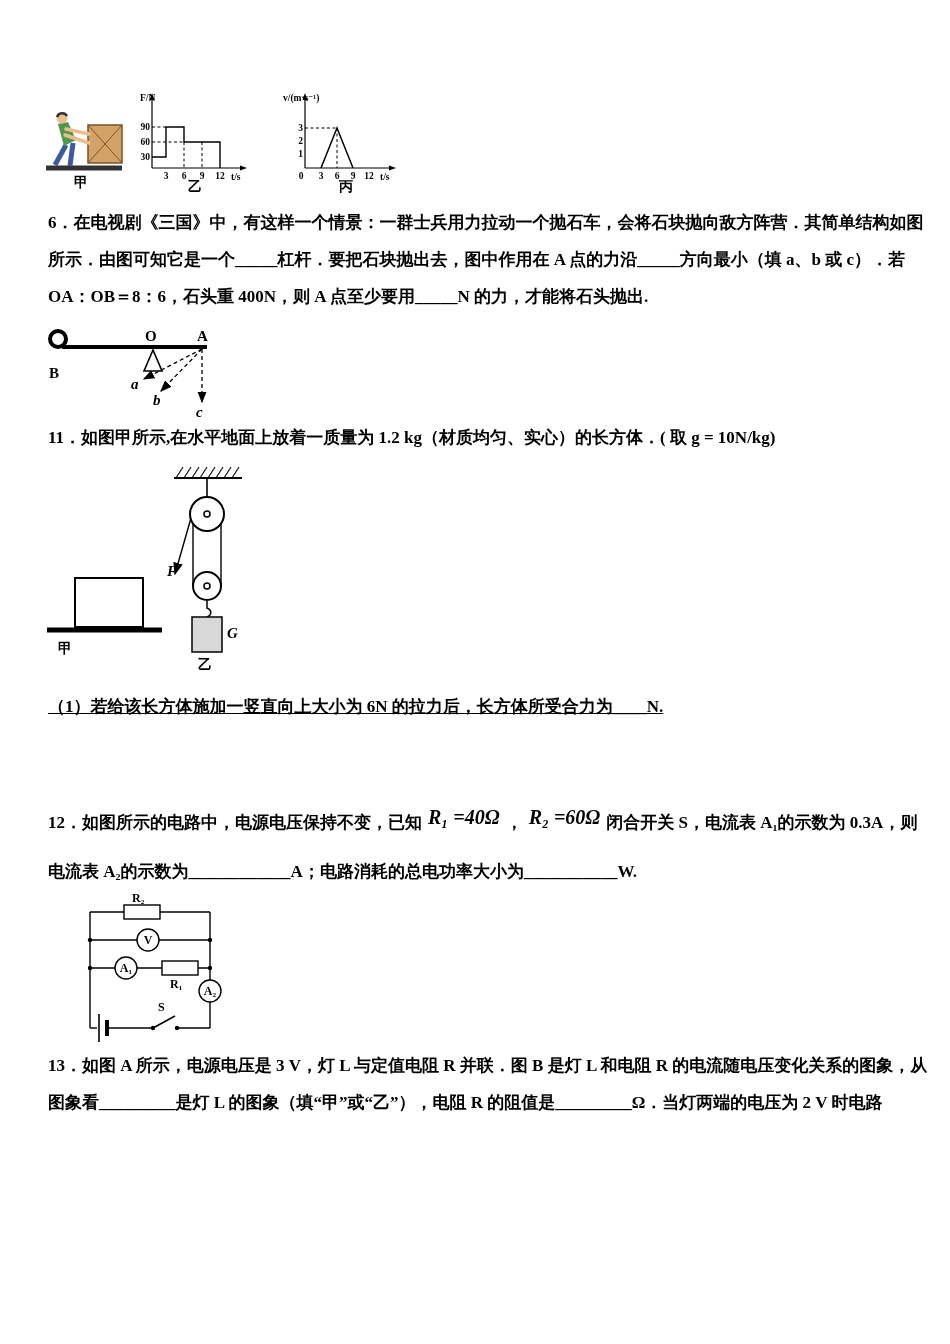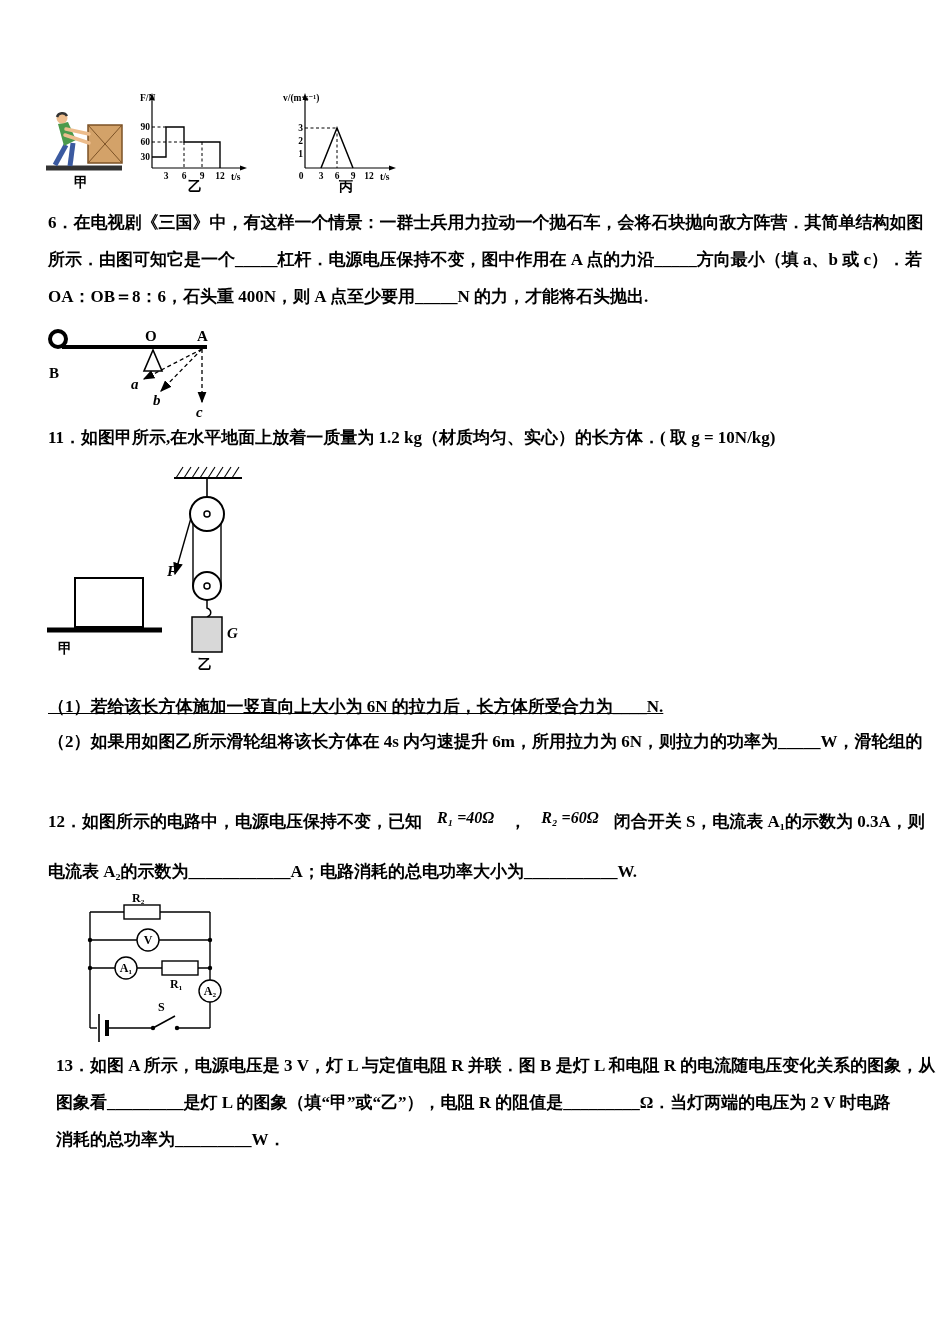--- a/index.html
+++ b/index.html
@@ -2,21 +2,21 @@
 <html><head>
 <meta charset="utf-8">
 <style>
   * { margin:0; padding:0; box-sizing:border-box; }
   html,body { width:950px; height:1344px; }
   body { background:#ffffff; color:#000; position:relative; overflow:hidden;
          font-family:"Liberation Serif","DejaVu Serif",serif; }
   .abs { position:absolute; }
   .line { font-size:17px; font-weight:bold; line-height:37px; white-space:nowrap; }
   .para { left:48px; width:865px; }
-  .formula { font-style:italic; font-size:16px; font-weight:bold; position:relative; top:-4px; margin:0 15px; }
+  .formula { font-style:italic; font-size:20px; font-weight:bold; position:relative; top:-4px; margin:0 6px; }
   svg { overflow:visible; }
   svg text { font-family:"Liberation Serif","DejaVu Serif",serif; fill:#000; }
   .tick { font-size:9.5px; font-weight:bold; }
   .fig-cap { font-size:14px; font-weight:bold; }
   .pt-label { font-size:15px; font-weight:bold; }
   .it-label { font-size:15px; font-weight:bold; font-style:italic; }
   .circ-label { font-size:12px; font-weight:bold; }
 </style>
 </head>
 <body>
@@ -84,21 +84,21 @@
     <polyline points="40,78 56,38 72,78" fill="none" stroke="#000" stroke-width="1.5"></polyline>
     <g stroke="#000" stroke-width="1" stroke-dasharray="3 2.5">
       <line x1="24" y1="38" x2="56" y2="38"></line>
       <line x1="56" y1="38" x2="56" y2="78"></line>
     </g>
     <text x="58" y="101" class="fig-cap">丙</text>
   </svg>
 
   <div class="abs para" style="top:204px;">
     <div class="line">6．在电视剧《三国》中，有这样一个情景：一群士兵用力拉动一个抛石车，会将石块抛向敌方阵营．其简单结构如图</div>
-    <div class="line">所示．由图可知它是一个_____杠杆．电源电压保持不变，图中作用在 A 点的力沿_____方向最小（填 a、b 或 c）．若</div>
+    <div class="line">所示．由图可知它是一个_____杠杆．要把石块抛出去，图中作用在 A 点的力沿_____方向最小（填 a、b 或 c）．若</div>
     <div class="line">OA：OB＝8：6，石头重 400N，则 A 点至少要用_____N 的力，才能将石头抛出.</div>
   </div>
 
   <svg class="abs" style="left:45px;top:316px;" width="185" height="104" viewBox="0 0 185 104">
     <defs>
       <marker id="arrLever" markerWidth="9" markerHeight="7" refX="8" refY="3.5" orient="auto">
         <path d="M0,0 L9,3.5 L0,7 Z" fill="#000"></path>
       </marker>
     </defs>
     <circle cx="13" cy="23" r="8" fill="none" stroke="#000" stroke-width="4"></circle>
@@ -158,21 +158,20 @@
   <svg class="abs" style="left:44px;top:574px;" width="132" height="84" viewBox="0 0 132 84">
     <rect x="31" y="4" width="68" height="49" fill="#fff" stroke="#000" stroke-width="2"></rect>
     <line x1="3" y1="56" x2="118" y2="56" stroke="#000" stroke-width="5"></line>
     <text x="14" y="79" class="fig-cap">甲</text>
   </svg>
 
   <div class="abs para" style="top:688px;text-decoration:underline;">
     <div class="line">（1）若给该长方体施加一竖直向上大小为 6N 的拉力后，长方体所受合力为____N.</div>
   </div>
   <div class="abs para" style="top:723px;">
-    <div class="line">（2）如果用如图乙所示滑轮组将该长方体在 4s 内匀速提升 6m，所用拉力为 6N，则拉力的功率为_____W，滑轮组的</div>
   </div>
 
   <div class="abs line" style="left:48px;top:803px;">
     <span>12．如图所示的电路中，电源电压保持不变，已知</span><span class="formula">R₁ =40Ω</span><span>，</span><span class="formula">R₂ =60Ω</span><span>闭合开关 S，电流表 A₁的示数为 0.3A，则</span>
   </div>
   <div class="abs line" style="left:48px;top:853px;">电流表 A₂的示数为____________A；电路消耗的总电功率大小为___________W.</div>
 
   <svg class="abs" style="left:58px;top:894px;" width="196" height="154" viewBox="0 0 196 154">
     <g stroke="#000" stroke-width="1.4">
       <line x1="32" y1="18" x2="152" y2="18"></line>
@@ -205,19 +204,18 @@
     <text x="152" y="101" text-anchor="middle" class="circ-label">A₂</text>
     <text x="100" y="117" class="circ-label">S</text>
     <g fill="#000">
       <circle cx="32" cy="46" r="2.2"></circle>
         <circle cx="152" cy="46" r="2.2"></circle>
       <circle cx="32" cy="74" r="2.2"></circle>
         <circle cx="152" cy="74" r="2.2"></circle>
     </g>
   </svg>
 
-  <div class="abs para" style="top:1047px;margin-left:8px;">
+  <div class="abs para" style="top:1047px;">
     <div class="line">13．如图 A 所示，电源电压是 3 V，灯 L 与定值电阻 R 并联．图 B 是灯 L 和电阻 R 的电流随电压变化关系的图象，从</div>
     <div class="line">图象看_________是灯 L 的图象（填“甲”或“乙”），电阻 R 的阻值是_________Ω．当灯两端的电压为 2 V 时电路</div>
-    <div class="line">消耗的总功率为_________W．</div>
   </div>
 
 </div>
 
 </body></html>

